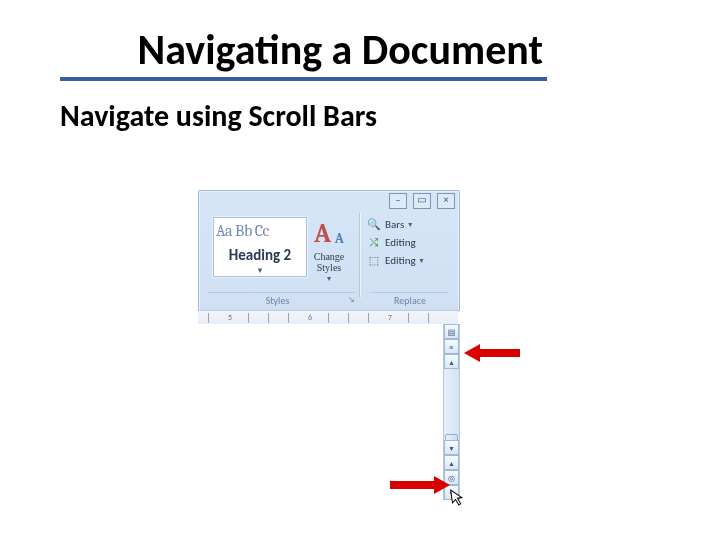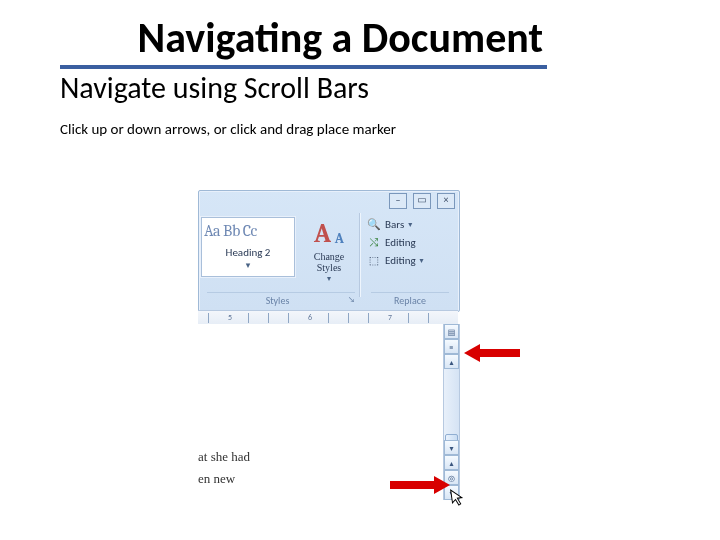--- a/index.html
+++ b/index.html
@@ -10,35 +10,35 @@
     background: #fff;
     font-family: Calibri, "Segoe UI", Arial, sans-serif;
     color: #000;
     overflow: hidden;
   }
   .slide {
     position: relative;
     width: 607px;
     height: 540px;
     box-sizing: border-box;
-    padding: 12px 60px 0 60px;
+    padding: 24px 60px 0 60px;
   }
   .title {
     font-size: 42px;
     font-weight: 700;
     letter-spacing: 0px;
     text-align: right;
     padding-right: 4px;
     padding-bottom: 2px;
     border-bottom: 4px solid #3a5fa0;
   }
   .subtitle {
     font-size: 30px;
-    font-weight: 400;
-    margin-top: 0;
+    font-weight: 700;
+    margin-top: 16px;
   }
   .instruction {
     font-size: 15px;
     font-weight: 500;
     margin-top: 14px;
   }
   .mock-wrap {
     position: absolute;
     left: 198px;
     top: 190px;
@@ -69,42 +69,43 @@
     width: 16px; height: 14px;
     border: 1px solid #7a97bb;
     background: #dce9f7;
     color: #3b4c66;
     font-size: 10px;
     line-height: 12px;
     text-align: center;
   }
   .styles-gallery {
     position: absolute;
-    left: 2px;
+    left: 14px;
     top: 26px;
     width: 92px;
     height: 58px;
     background: #fff;
     border: 1px solid #a9bfda;
     box-shadow: 0 0 0 1px #e8f0fb;
   }
   .style-preview {
     font-family: Cambria, Georgia, serif;
     color: #6f89b4;
     font-size: 16px;
     padding: 4px 2px 0 2px;
     letter-spacing: -0.5px;
     white-space: nowrap;
     overflow: hidden;
   }
   .style-name {
-    font-size: 11px;
+    font-size: 15px;
     color: #2a3a55;
     text-align: center;
     margin-top: 6px;
+    font-weight: bold;
   }
   .style-expand {
     font-size: 9px;
     color: #4a6385;
     text-align: center;
   }
   .change-styles {
     position: absolute;
     left: 104px;
     top: 26px;
@@ -298,21 +299,20 @@
     position: absolute;
   }
   .red-arrow svg { display: block; }
 </style>
 </head>
 <body>
 
 <div class="slide">
   <div class="title">Navigating a Document</div>
   <div class="subtitle">Navigate using Scroll Bars</div>
-  <div class="instruction">Click up or down arrows, or click and drag place marker</div>
 
   <div class="mock-wrap">
 
     <div class="ribbon">
       <div class="titlebar">
         <div class="winbtn">–</div>
         <div class="winbtn">▭</div>
         <div class="winbtn">×</div>
       </div>
 
@@ -384,24 +384,20 @@
       <div class="thumb"></div>
       <div class="bottom-stack">
         <div class="arrow">▾</div>
         <div class="tool">▴</div>
         <div class="tool">◎</div>
         <div class="tool">▾</div>
       </div>
     </div>
 
 
-    <div class="doc-text">
-      <div>at she had</div>
-      <div>en new</div>
-    </div>
 
     <div class="cursor">
       <svg width="16" height="18" viewBox="0 0 16 18">
         <path d="M1 1 L1 14 L4.5 11 L7 17 L9 16 L6.5 10 L11 10 Z" fill="#fff" stroke="#000" stroke-width="1"></path>
       </svg>
     </div>
 
     <div class="red-arrow" style="left:266px; top:152px">
       <svg width="56" height="22" viewBox="0 0 56 22">
         <polygon points="0,11 16,2 16,7 56,7 56,15 16,15 16,20" fill="#d80000"></polygon>

